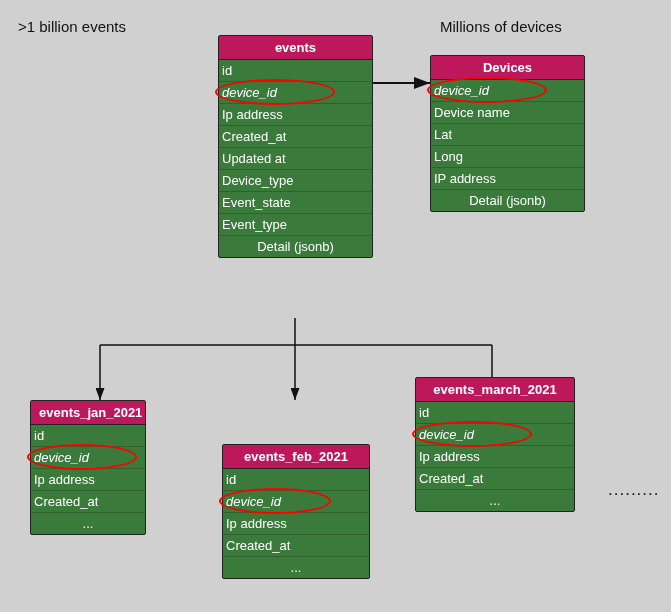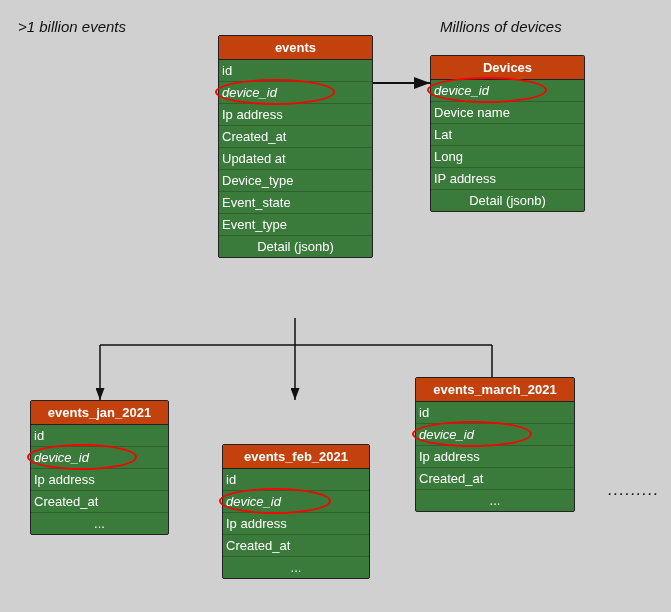--- a/index.html
+++ b/index.html
@@ -15,21 +15,21 @@
 
     .table-box {
       position: absolute;
       background: #3a7a3a;
       border: 1.5px solid #222;
       border-radius: 2px;
       color: #fff;
     }
 
     .table-header {
-      background: #c2410c;
+      background: #be185d;
       font-weight: bold;
       text-align: center;
       padding: 4px 8px;
       border-bottom: 1.5px solid #222;
     }
 
     .table-row {
       padding: 3px 3px;
       border-bottom: 1px solid rgba(0,0,0,0.2);
       white-space: nowrap;
@@ -50,21 +50,20 @@
       border: 2.5px solid red;
       border-radius: 50%;
       pointer-events: none;
     }
 
     .label-text {
       position: absolute;
       font-size: 15px;
       font-weight: normal;
       color: #111;
-      font-style: italic;
     }
 
     svg.arrows {
       position: absolute;
       top: 0;
       left: 0;
       width: 671px;
       height: 612px;
       pointer-events: none;
     }
@@ -120,21 +119,21 @@
     device_id
     <div class="oval-circle" style="top:-3px; left:-4px; width:120px; height:26px;"></div>
   </div>
   <div class="table-row">Device name</div>
   <div class="table-row">Lat</div>
   <div class="table-row">Long</div>
   <div class="table-row">IP address</div>
   <div class="table-row">Detail (jsonb)</div>
 </div>
 
-<div class="table-box" style="left:30px; top:400px; width:139px;">
+<div class="table-box" style="left:30px; top:400px; width:116px;">
   <div class="table-header">events_jan_2021</div>
   <div class="table-row">id</div>
   <div class="table-row highlighted" style="position:relative;">
     device_id
     <div class="oval-circle" style="top:-3px; left:-4px; width:110px; height:26px;"></div>
   </div>
   <div class="table-row">Ip address</div>
   <div class="table-row">Created_at</div>
   <div class="table-row">...</div>
 </div>

